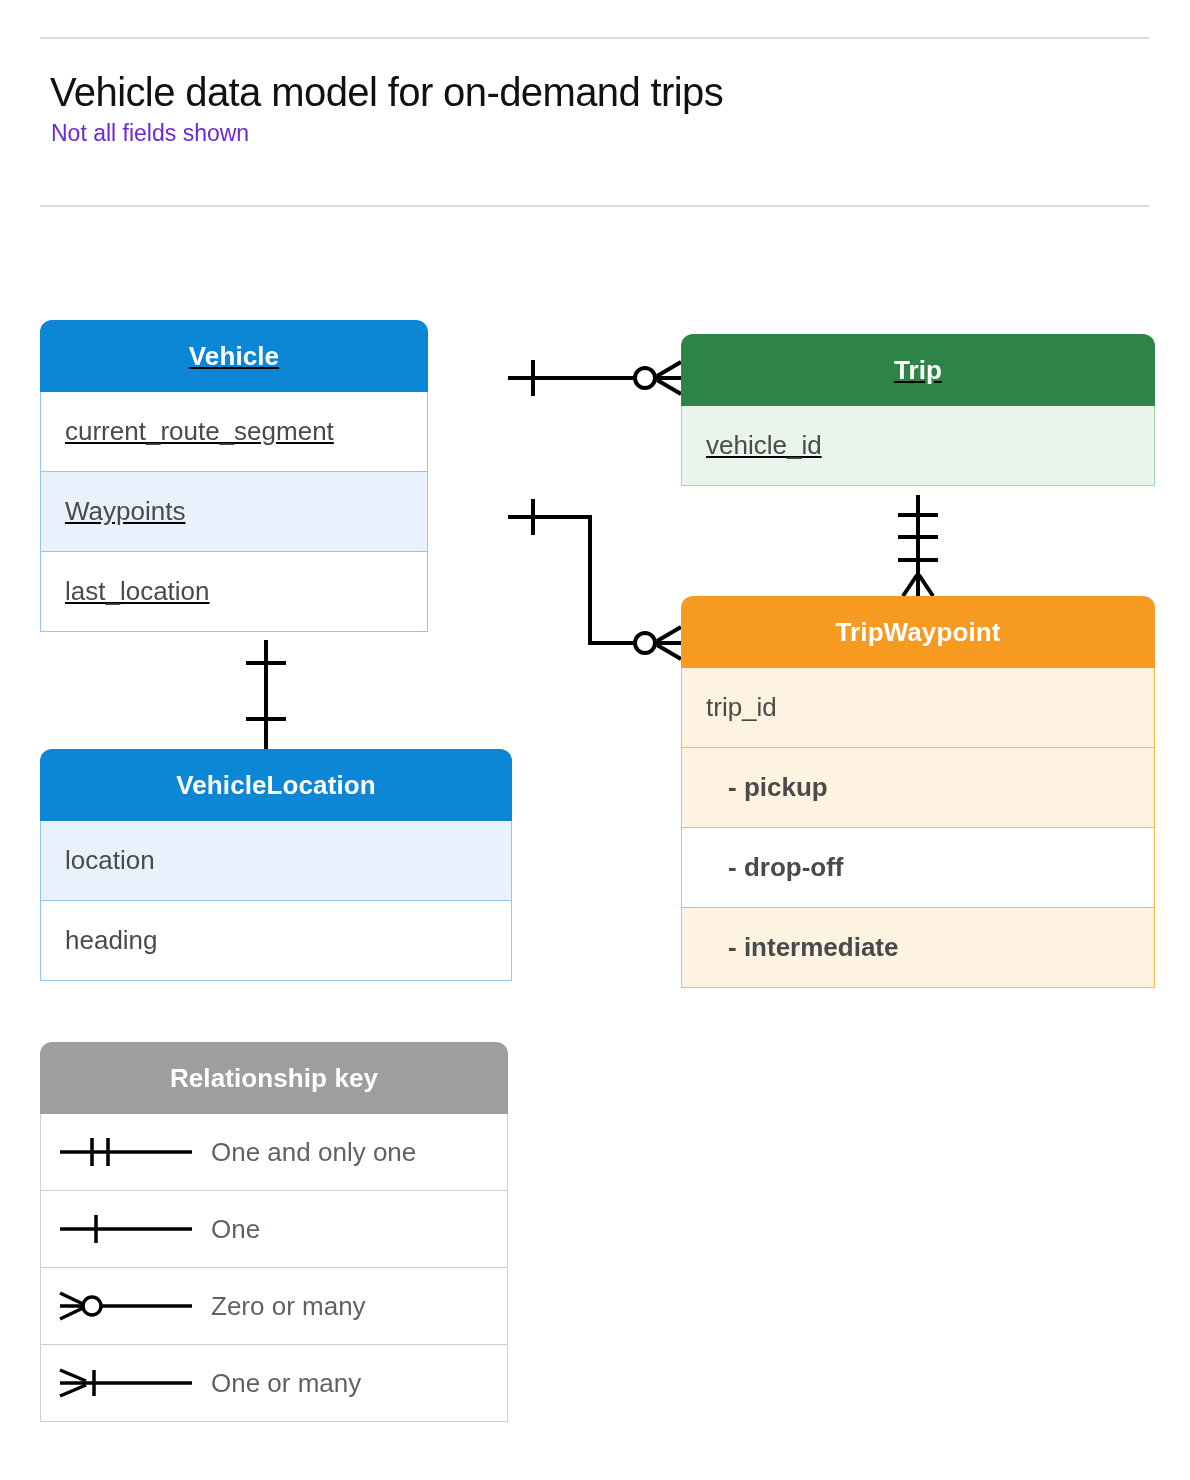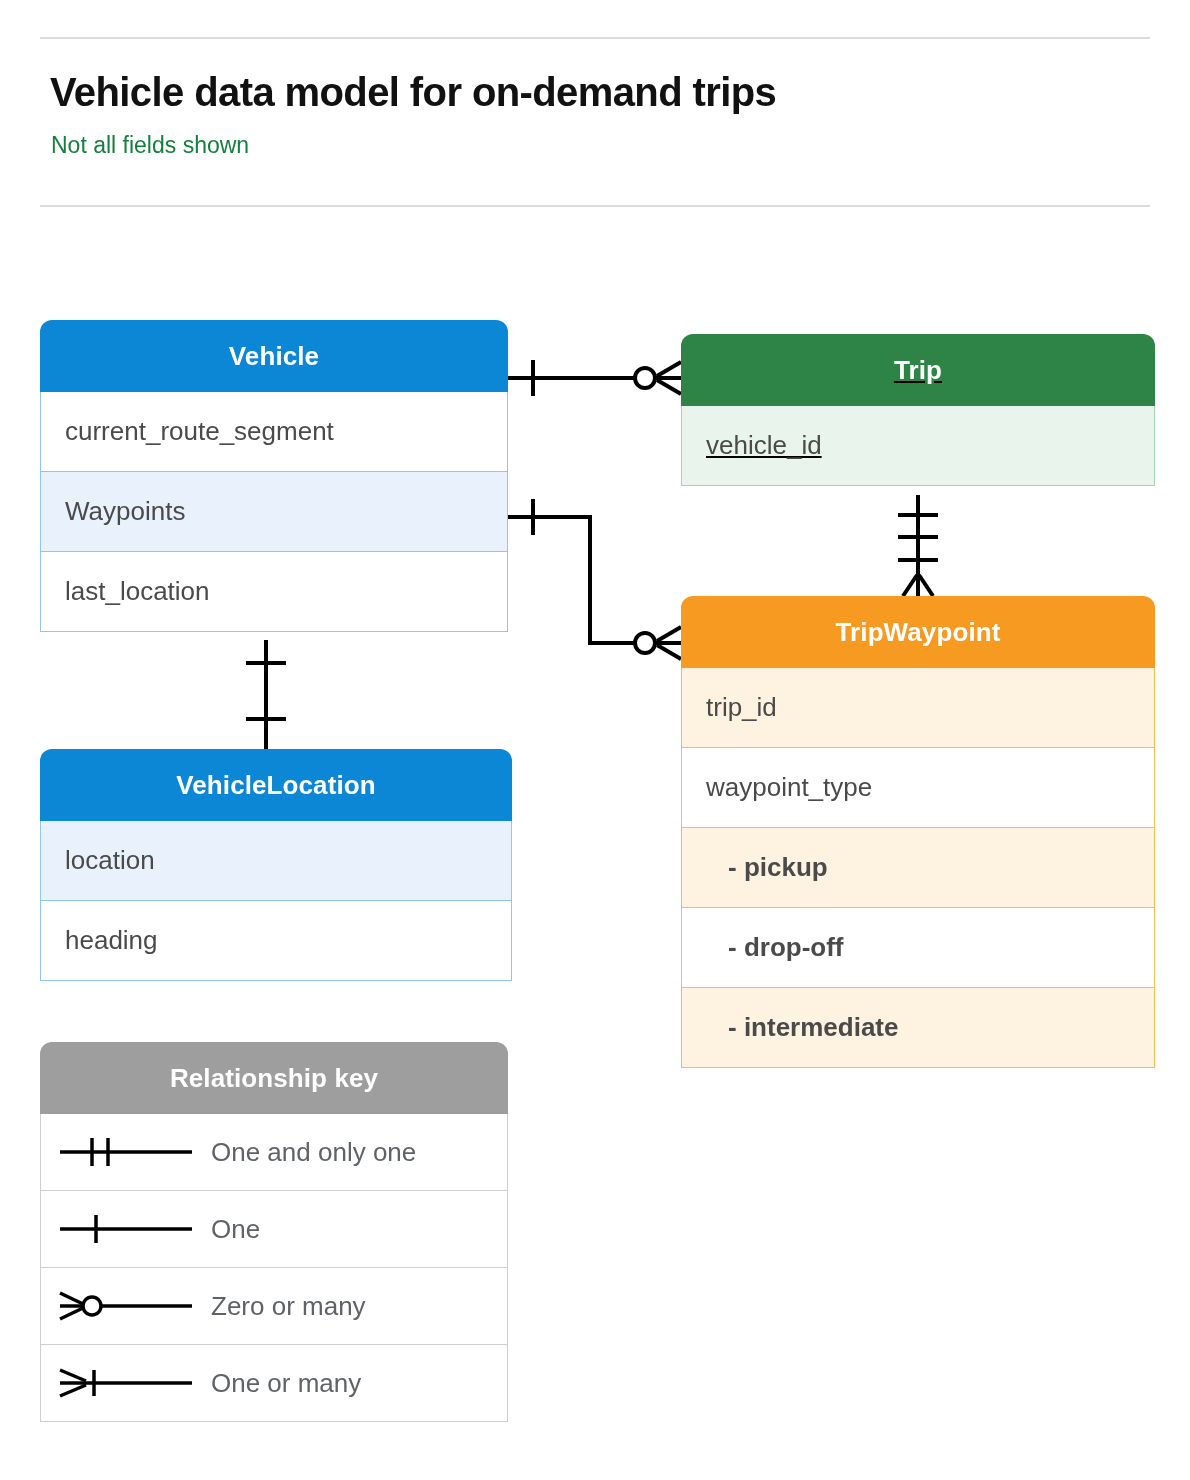--- a/index.html
+++ b/index.html
@@ -24,31 +24,31 @@
     background: #dcdcdc;
   }
   #rule-top  { top: 37px; }
   #rule-bot  { top: 205px; }
 
   #page-title {
     position: absolute;
     left: 50px;
     top: 70px;
     font-size: 40px;
-    font-weight: bold;
+    font-weight: normal;
     letter-spacing: -0.6px;
     color: #111111;
     white-space: nowrap;
   }
   #page-subtitle {
     position: absolute;
     left: 51px;
-    top: 132px;
+    top: 120px;
     font-size: 23px;
-    color: #15803d;
+    color: #6d28d9;
     white-space: nowrap;
   }
 
   
   .entity {
     position: absolute;
     box-sizing: border-box;
   }
   .ent-header {
     box-sizing: border-box;
@@ -87,21 +87,21 @@
 
   
   .thm-orange .ent-header { background: #f79a21; }
   .thm-orange .ent-row { border-color: #f6bc4f; background: #ffffff; }
   .thm-orange .ent-row.alt { background: #fdf3e0; }
 
   
   .thm-grey .ent-header { background: #9e9e9e; }
 
   
-  #entity-vehicle          { left: 40px;  top: 320px; width: 468px; }
+  #entity-vehicle          { left: 40px;  top: 320px; width: 388px; text-decoration: underline; }
   #entity-trip             { left: 681px; top: 334px; width: 474px; text-decoration: underline; }
   #entity-tripwaypoint     { left: 681px; top: 596px; width: 474px; }
   #entity-vehiclelocation  { left: 40px;  top: 749px; width: 472px; }
   #legend-box              { left: 40px;  top: 1042px; width: 468px; border-radius: 23px; }
 
   
   .legend-row {
     box-sizing: border-box;
     height: 77px;
     display: flex;
@@ -186,21 +186,20 @@
 </div>
 
 <div class="entity thm-green" id="entity-trip">
   <div class="ent-header">Trip</div>
   <div class="ent-row alt">vehicle_id</div>
 </div>
 
 <div class="entity thm-orange" id="entity-tripwaypoint">
   <div class="ent-header">TripWaypoint</div>
   <div class="ent-row alt">trip_id</div>
-  <div class="ent-row">waypoint_type</div>
   <div class="ent-row alt indent">-  pickup</div>
   <div class="ent-row indent">-  drop-off</div>
   <div class="ent-row alt indent">-  intermediate</div>
 </div>
 
 <div class="entity thm-blue" id="entity-vehiclelocation">
   <div class="ent-header">VehicleLocation</div>
   <div class="ent-row alt">location</div>
   <div class="ent-row">heading</div>
 </div>

